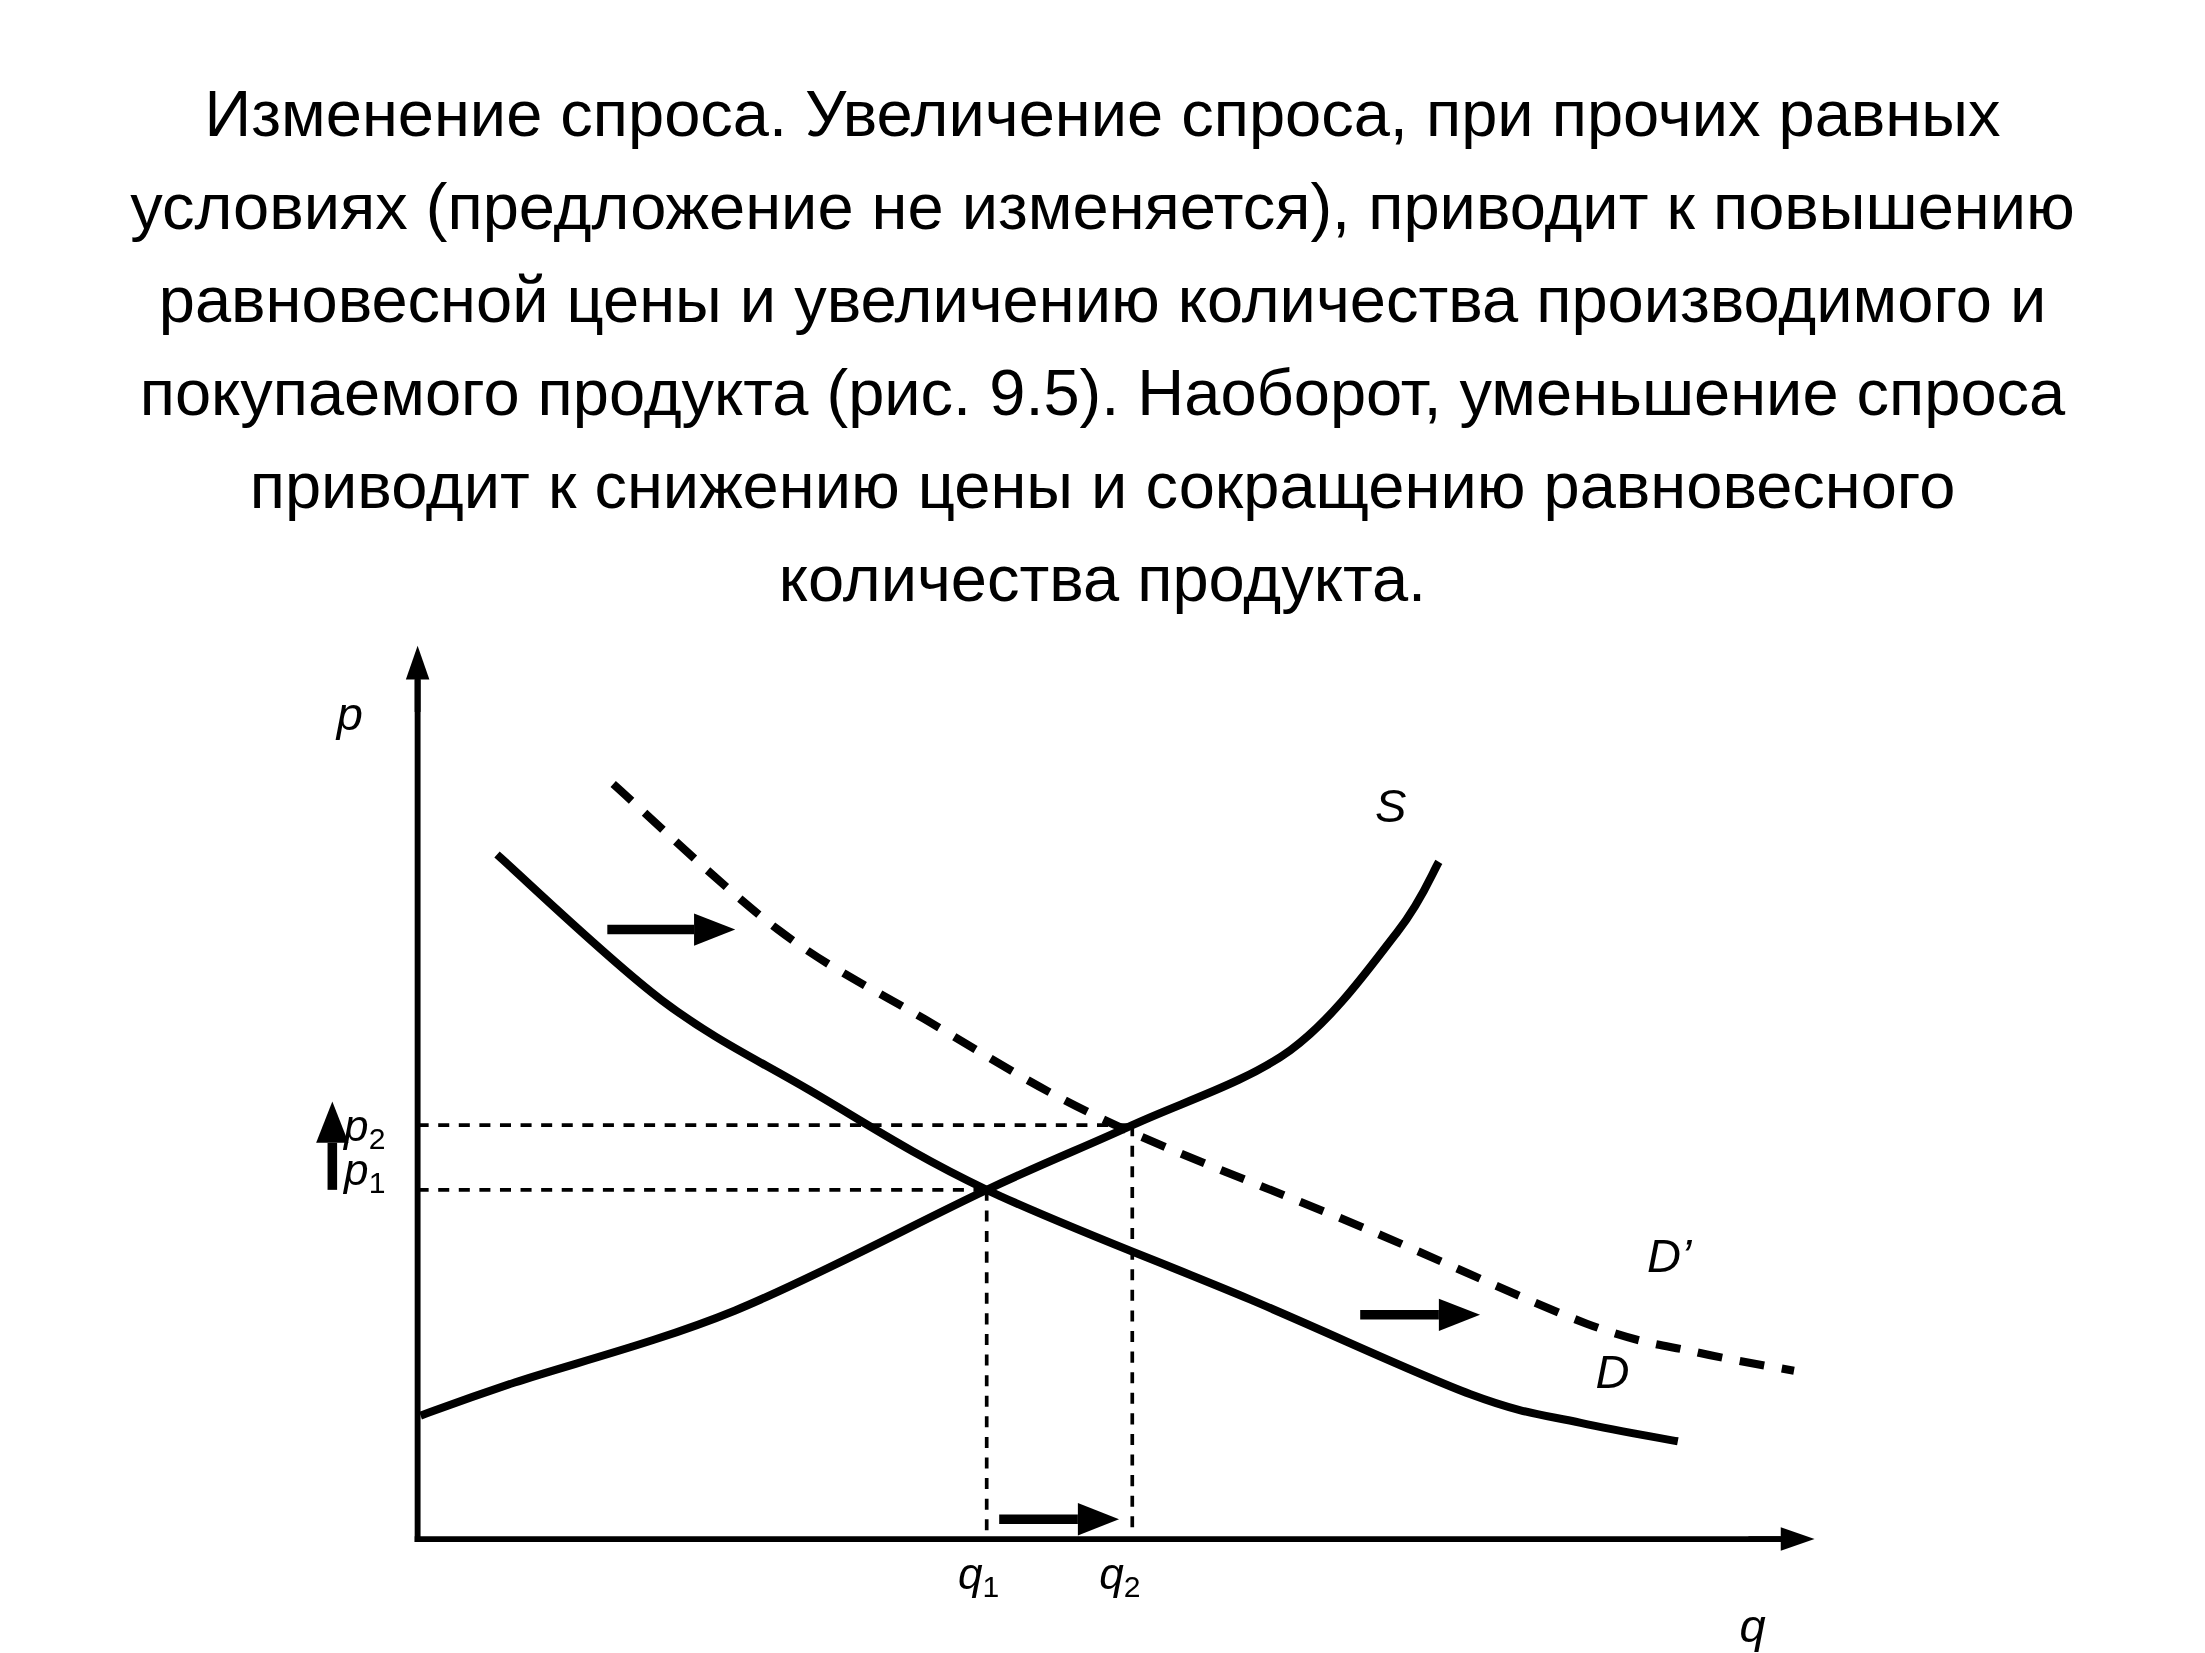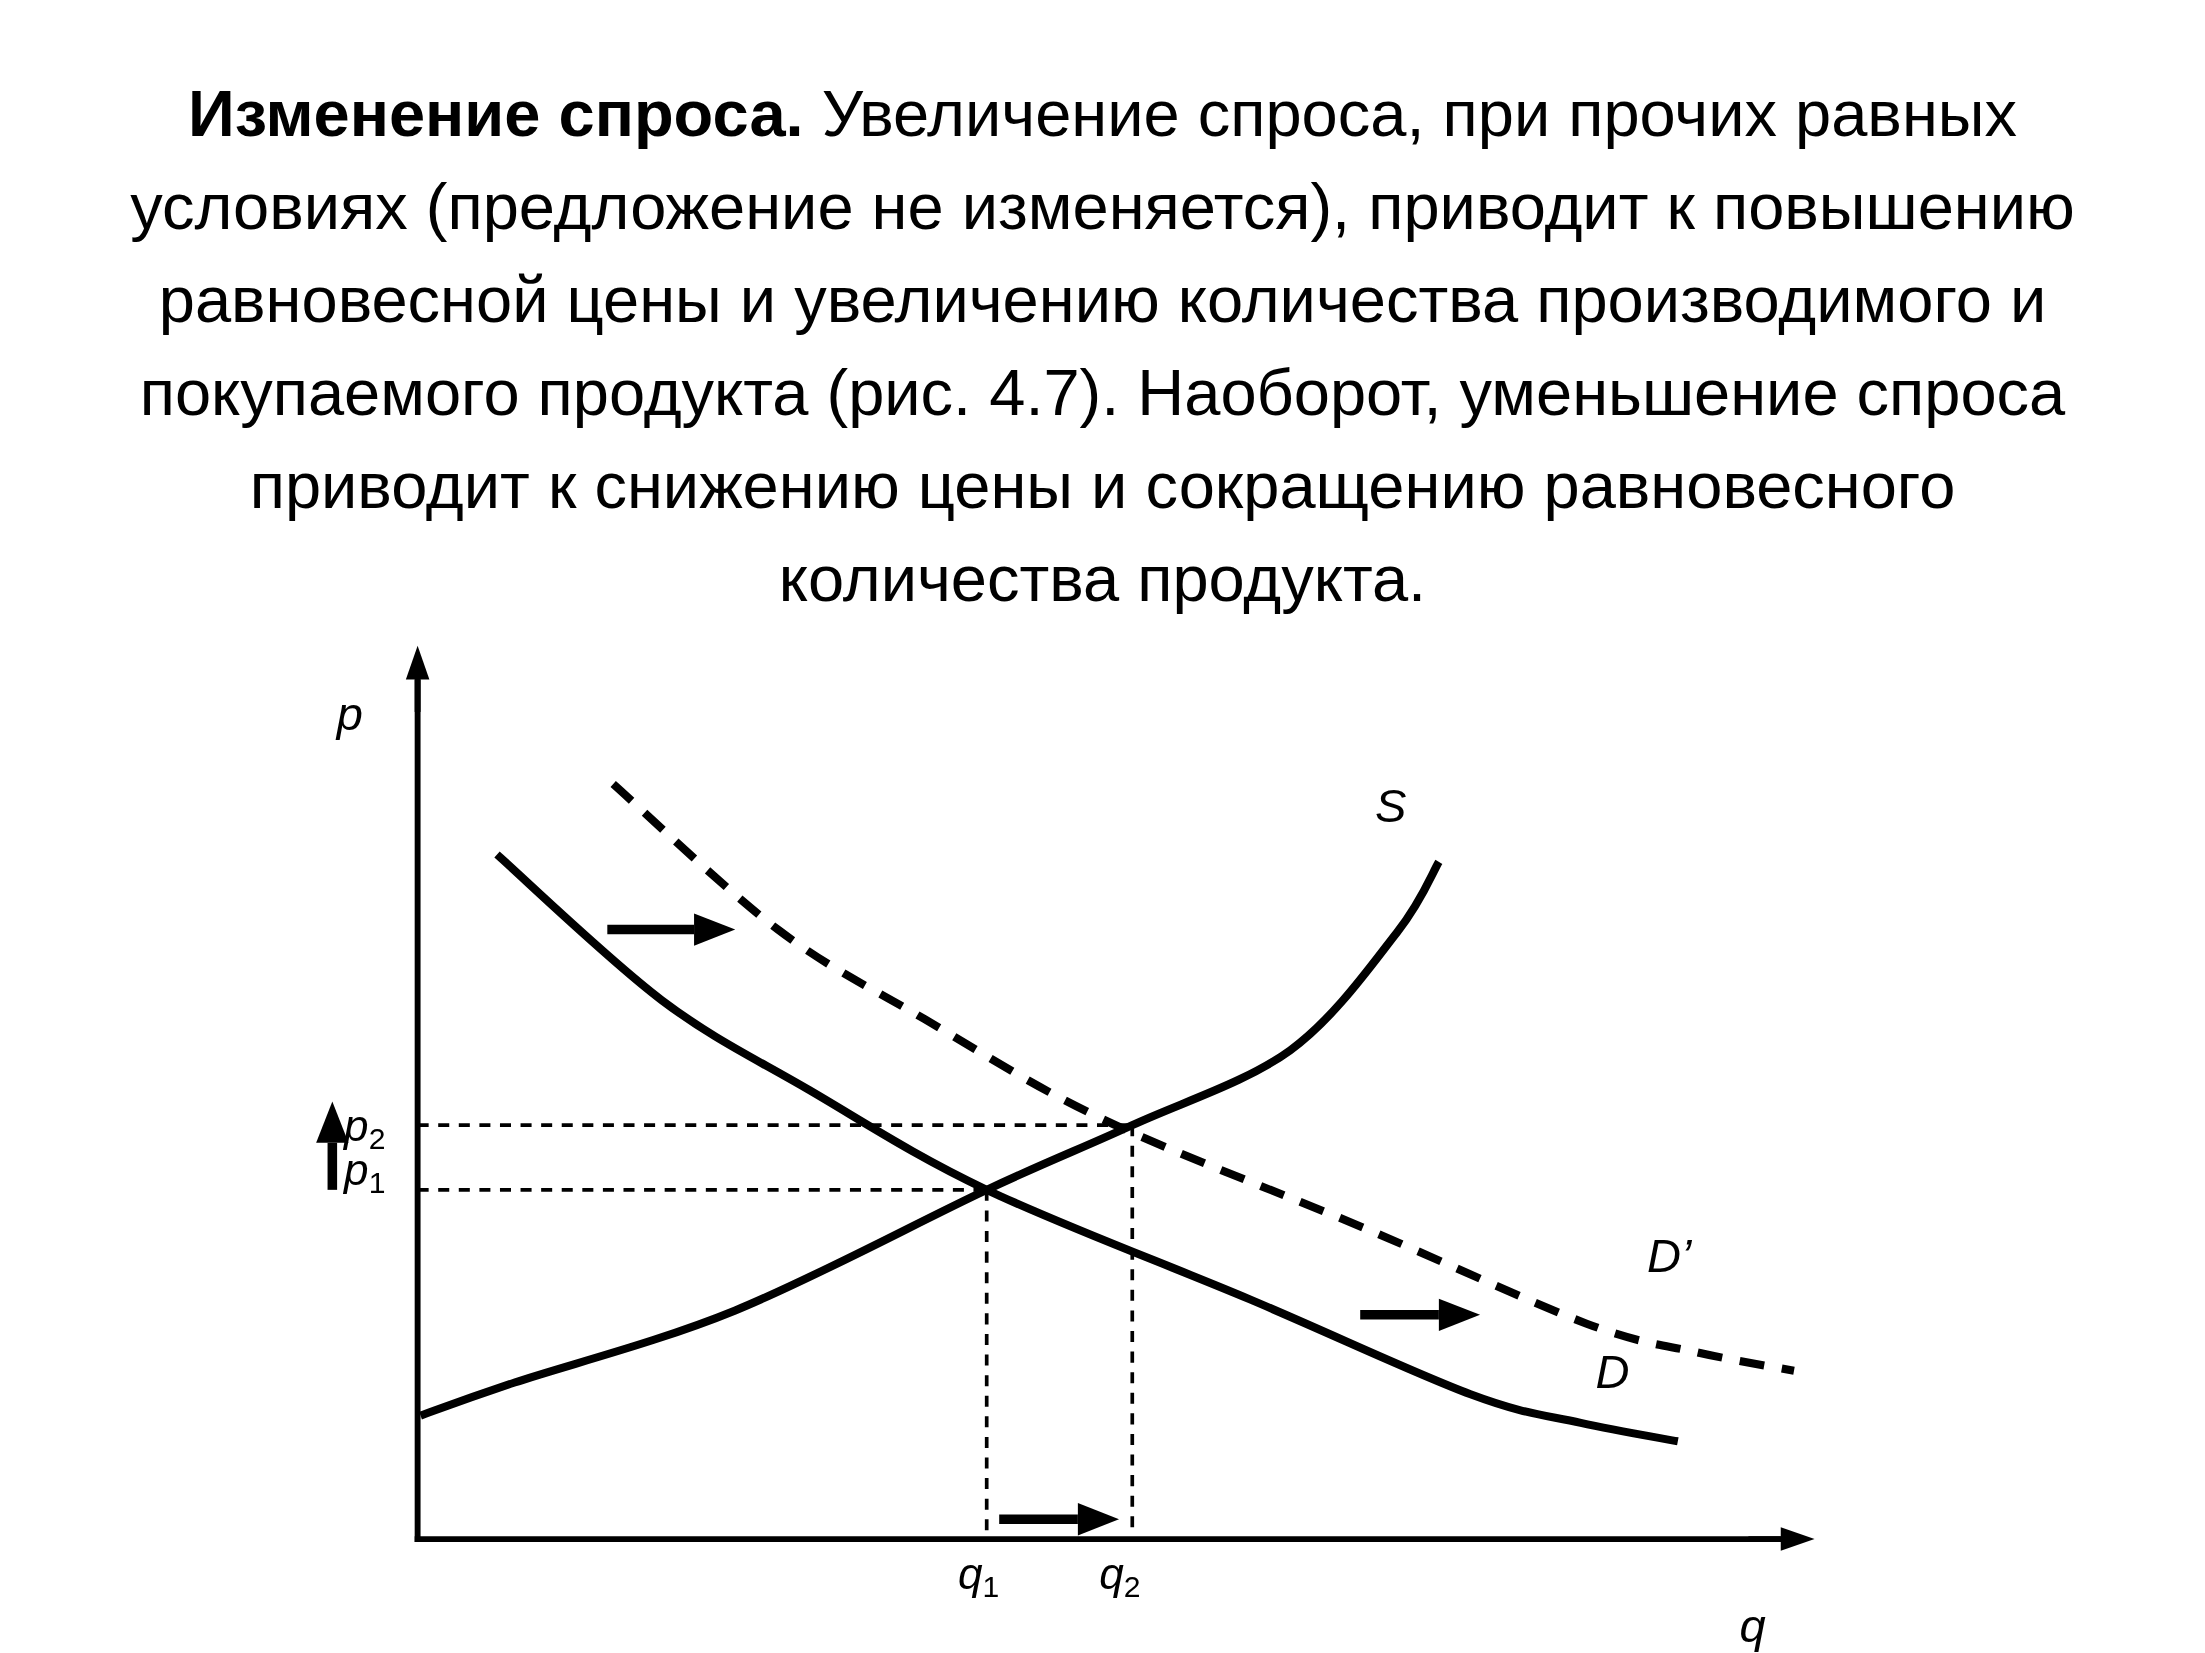--- a/index.html
+++ b/index.html
@@ -1,31 +1,31 @@
 <!DOCTYPE html>
 <html style="font-size:11.8px"><head>
 <meta charset="utf-8">
 <style>
   html,body{margin:0;padding:0;background:#fff;}
   .page{position:relative;width:2205px;height:1654px;background:#ffffff;overflow:hidden;
         font-family:"Liberation Sans",sans-serif;color:#000;}
   .paragraph{position:absolute;top:68px;left:51px;right:51px;text-align:center;
              font-size:65px;line-height:1.43;white-space:pre-line;color:#000;}
-  .paragraph .lead{font-weight:700;}
+  .paragraph .lead{font-weight:400;}
   .figure{position:absolute;left:0;top:0;width:2205px;height:1654px;}
   svg text{font-family:"Liberation Sans",sans-serif;}
 </style>
 </head>
 <body>
 
 <div class="page">
   <div class="paragraph"><span class="lead">Изменение спроса.</span><span> Увеличение спроса, при прочих равных
 условиях (предложение не изменяется), приводит к повышению
 равновесной цены и увеличению количества производимого и
-покупаемого продукта (рис. 4.7). Наоборот, уменьшение спроса
+покупаемого продукта (рис. 9.5). Наоборот, уменьшение спроса
 приводит к снижению цены и сокращению равновесного
 количества продукта.</span></div>
 
   <svg class="figure" id="figure-svg" viewBox="0 0 2999 2249" xmlns="http://www.w3.org/2000/svg">
       <line x1="564" y1="2093" x2="2424" y2="2093" stroke="#000000" stroke-width="8"></line>
       <line x1="568" y1="2097" x2="568" y2="922" stroke="#000000" stroke-width="8"></line>
       <line x1="2378" y1="2093" x2="2422" y2="2093" stroke="#000000" stroke-width="8"></line>
       <polygon points="2468,2093 2422,2109 2422,2077" fill="#000000"></polygon>
       <line x1="568" y1="968" x2="568" y2="924" stroke="#000000" stroke-width="8"></line>
       <polygon points="568,878 584,924 552,924" fill="#000000"></polygon>

